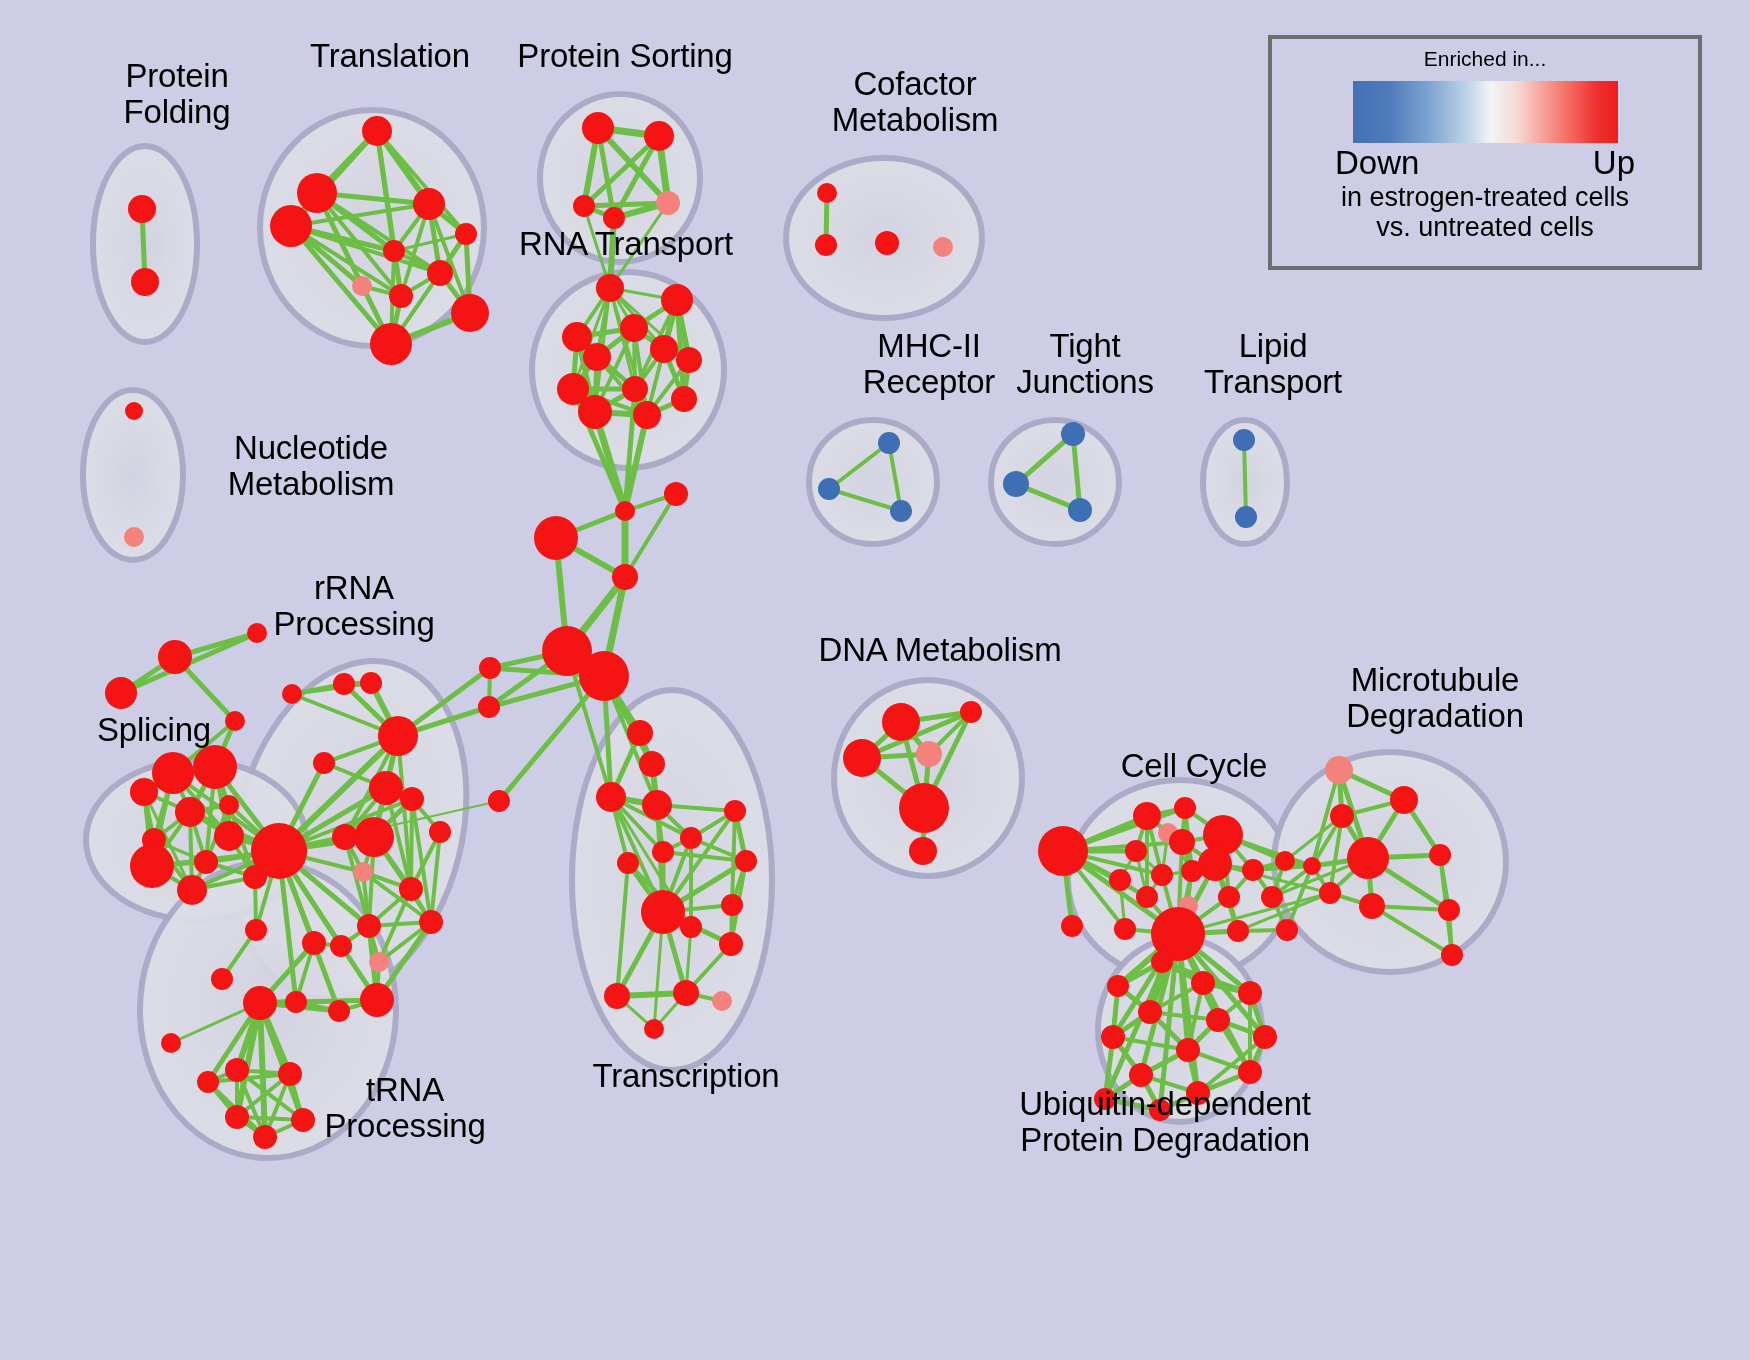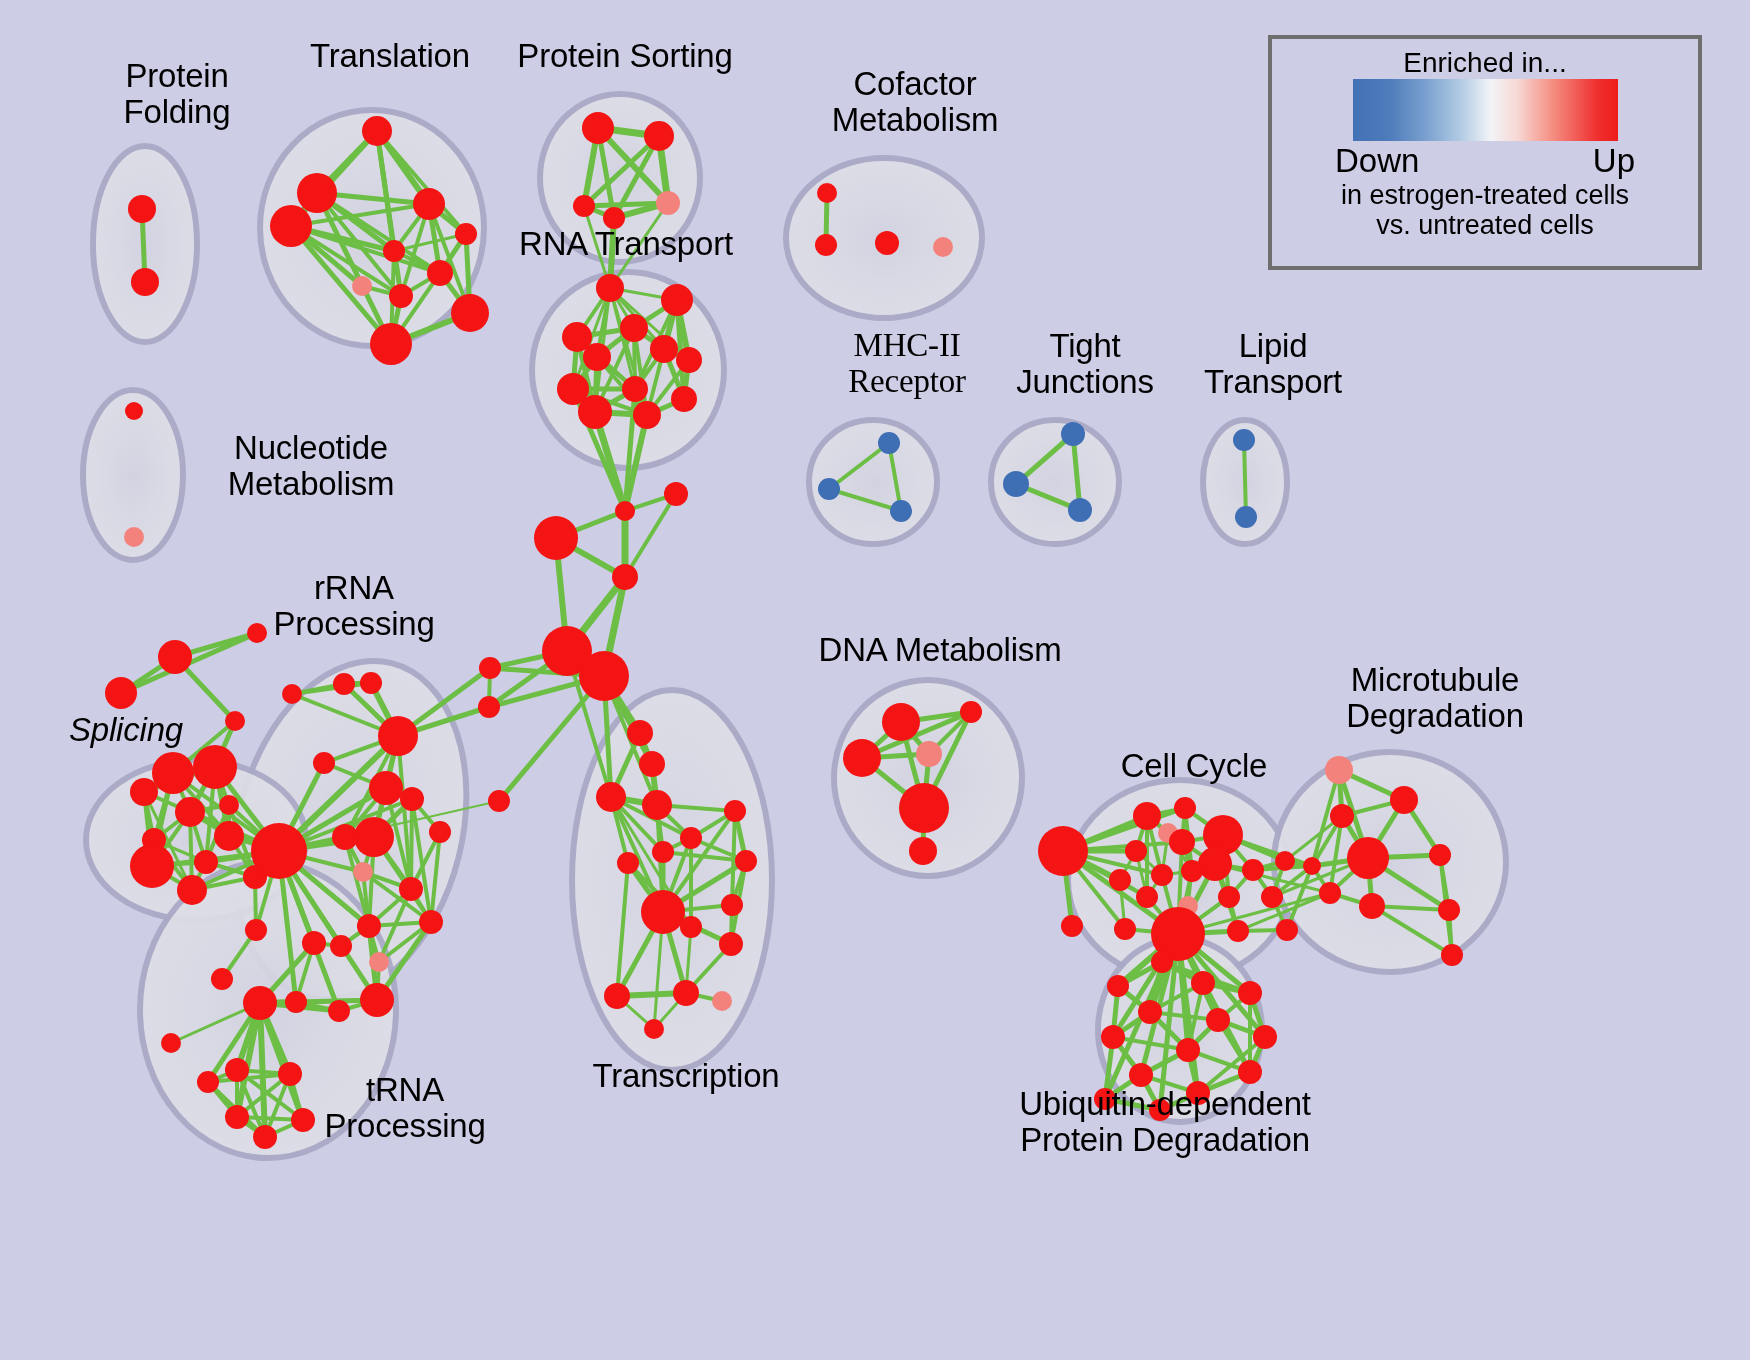--- a/index.html
+++ b/index.html
@@ -41,23 +41,23 @@
     height: 235px;
     border: 4px solid #6e6e6e;
     background: transparent;
     box-sizing: border-box;
     display: flex;
     flex-direction: column;
     align-items: center;
     padding-top: 8px;
   }
   #legend-title {
-    font-size: 28px;
+    font-size: 21px;
     color: #000;
-    margin-bottom: 0;
+    margin-bottom: 10px;
   }
   #legend-bar {
     width: 265px;
     height: 62px;
     background: linear-gradient(to right,
       #4271b5 0%,
       #4f7cbb 14%,
       #7ba2cf 28%,
       #b9d0e6 42%,
       #f2f4f7 52%,
@@ -746,26 +746,26 @@
         <circle cx="1160" cy="1110" r="11" fill="#f41414"></circle>
       </g>
   </svg>
 
   <div id="label-layer">
       <div class="cluster-label" style="left: 82px; top: 58px; width: 190px;"><div>Protein</div><div>Folding</div></div>
       <div class="cluster-label" style="left: 290px; top: 38px; width: 200px;"><div>Translation</div></div>
       <div class="cluster-label" style="left: 505px; top: 38px; width: 240px;"><div>Protein Sorting</div></div>
       <div class="cluster-label" style="left: 800px; top: 66px; width: 230px;"><div>Cofactor</div><div>Metabolism</div></div>
       <div class="cluster-label" style="left: 506px; top: 226px; width: 240px;"><div>RNA Transport</div></div>
-      <div class="cluster-label" style="left: 807px; top: 328px; width: 200px; font-family: Liberation Serif, serif;"><div>MHC-II</div><div>Receptor</div></div>
+      <div class="cluster-label" style="left: 829px; top: 328px; width: 200px;"><div>MHC-II</div><div>Receptor</div></div>
       <div class="cluster-label" style="left: 990px; top: 328px; width: 190px;"><div>Tight</div><div>Junctions</div></div>
       <div class="cluster-label" style="left: 1178px; top: 328px; width: 190px;"><div>Lipid</div><div>Transport</div></div>
       <div class="cluster-label" style="left: 196px; top: 430px; width: 230px;"><div>Nucleotide</div><div>Metabolism</div></div>
       <div class="cluster-label" style="left: 254px; top: 570px; width: 200px;"><div>rRNA</div><div>Processing</div></div>
-      <div class="cluster-label" style="left: 46px; top: 712px; width: 160px; font-style: italic;"><div>Splicing</div></div>
+      <div class="cluster-label" style="left: 74px; top: 712px; width: 160px;"><div>Splicing</div></div>
       <div class="cluster-label" style="left: 810px; top: 632px; width: 260px;"><div>DNA Metabolism</div></div>
       <div class="cluster-label" style="left: 1310px; top: 662px; width: 250px;"><div>Microtubule</div><div>Degradation</div></div>
       <div class="cluster-label" style="left: 1104px; top: 748px; width: 180px;"><div>Cell Cycle</div></div>
       <div class="cluster-label" style="left: 576px; top: 1058px; width: 220px;"><div>Transcription</div></div>
       <div class="cluster-label" style="left: 305px; top: 1072px; width: 200px;"><div>tRNA</div><div>Processing</div></div>
       <div class="cluster-label" style="left: 995px; top: 1086px; width: 340px;"><div>Ubiquitin-dependent</div><div>Protein Degradation</div></div>
     </div>
 
   <div id="legend-box">
     <div id="legend-title">Enriched in...</div>

